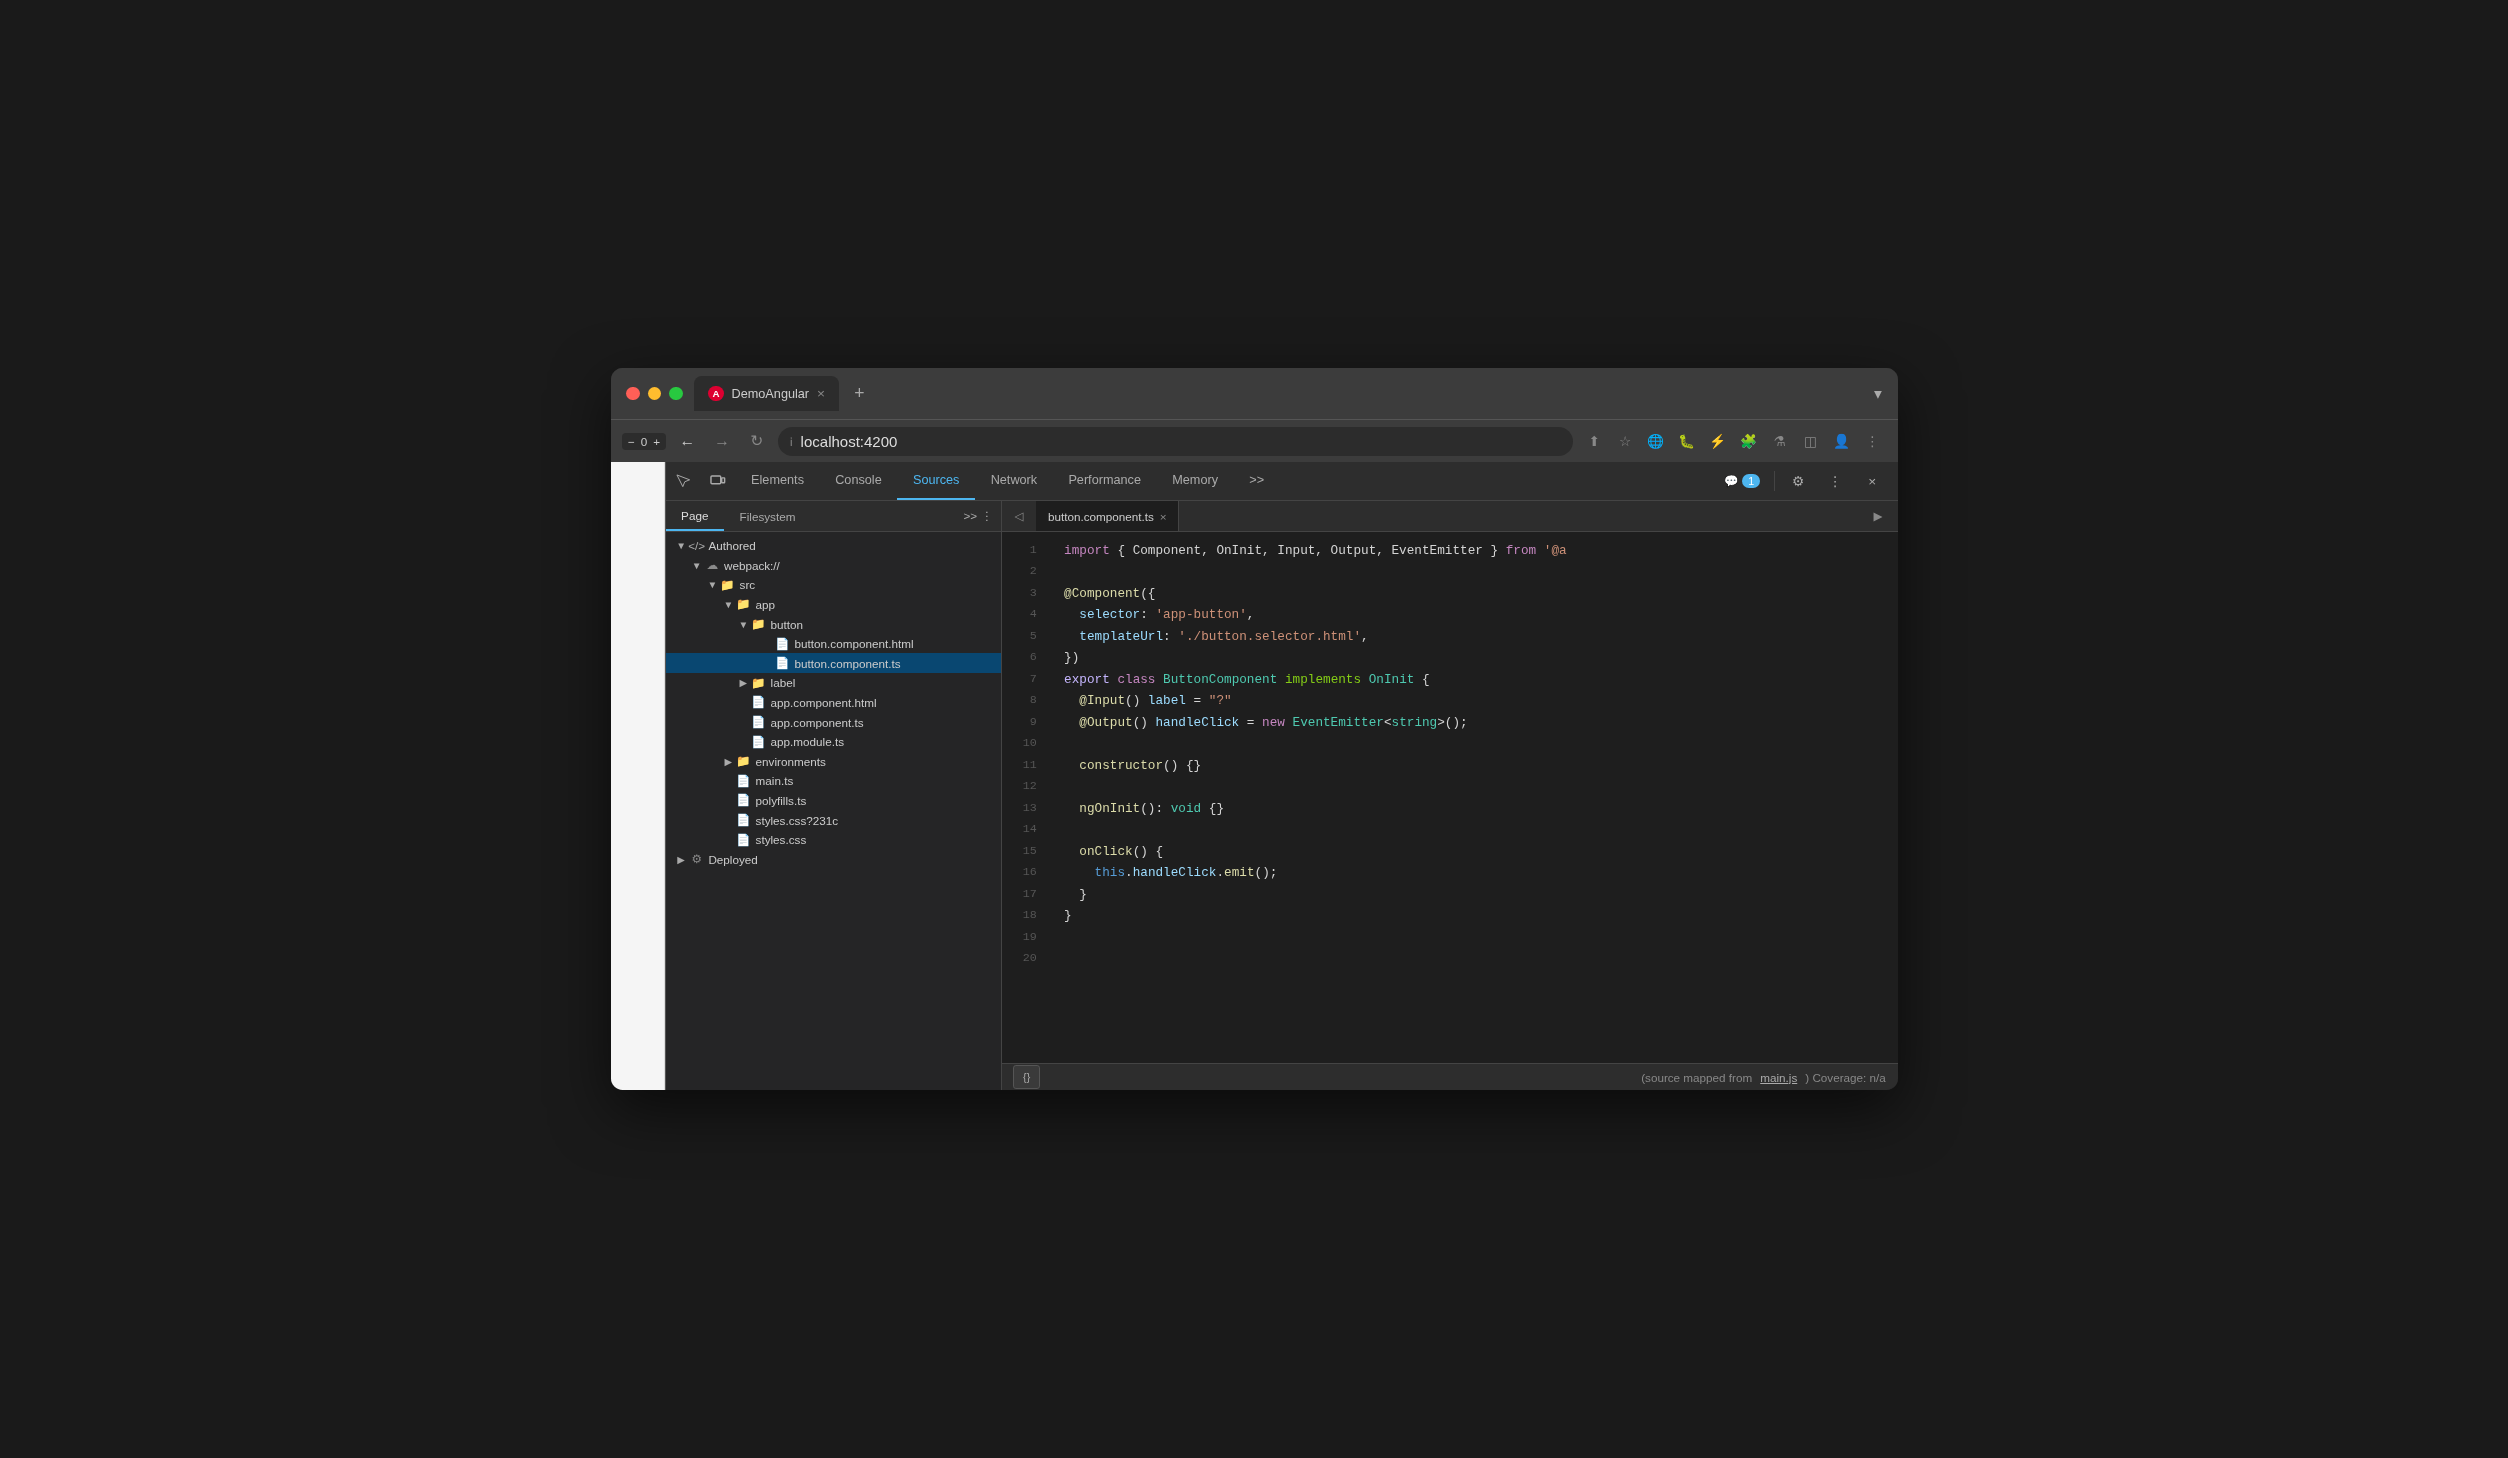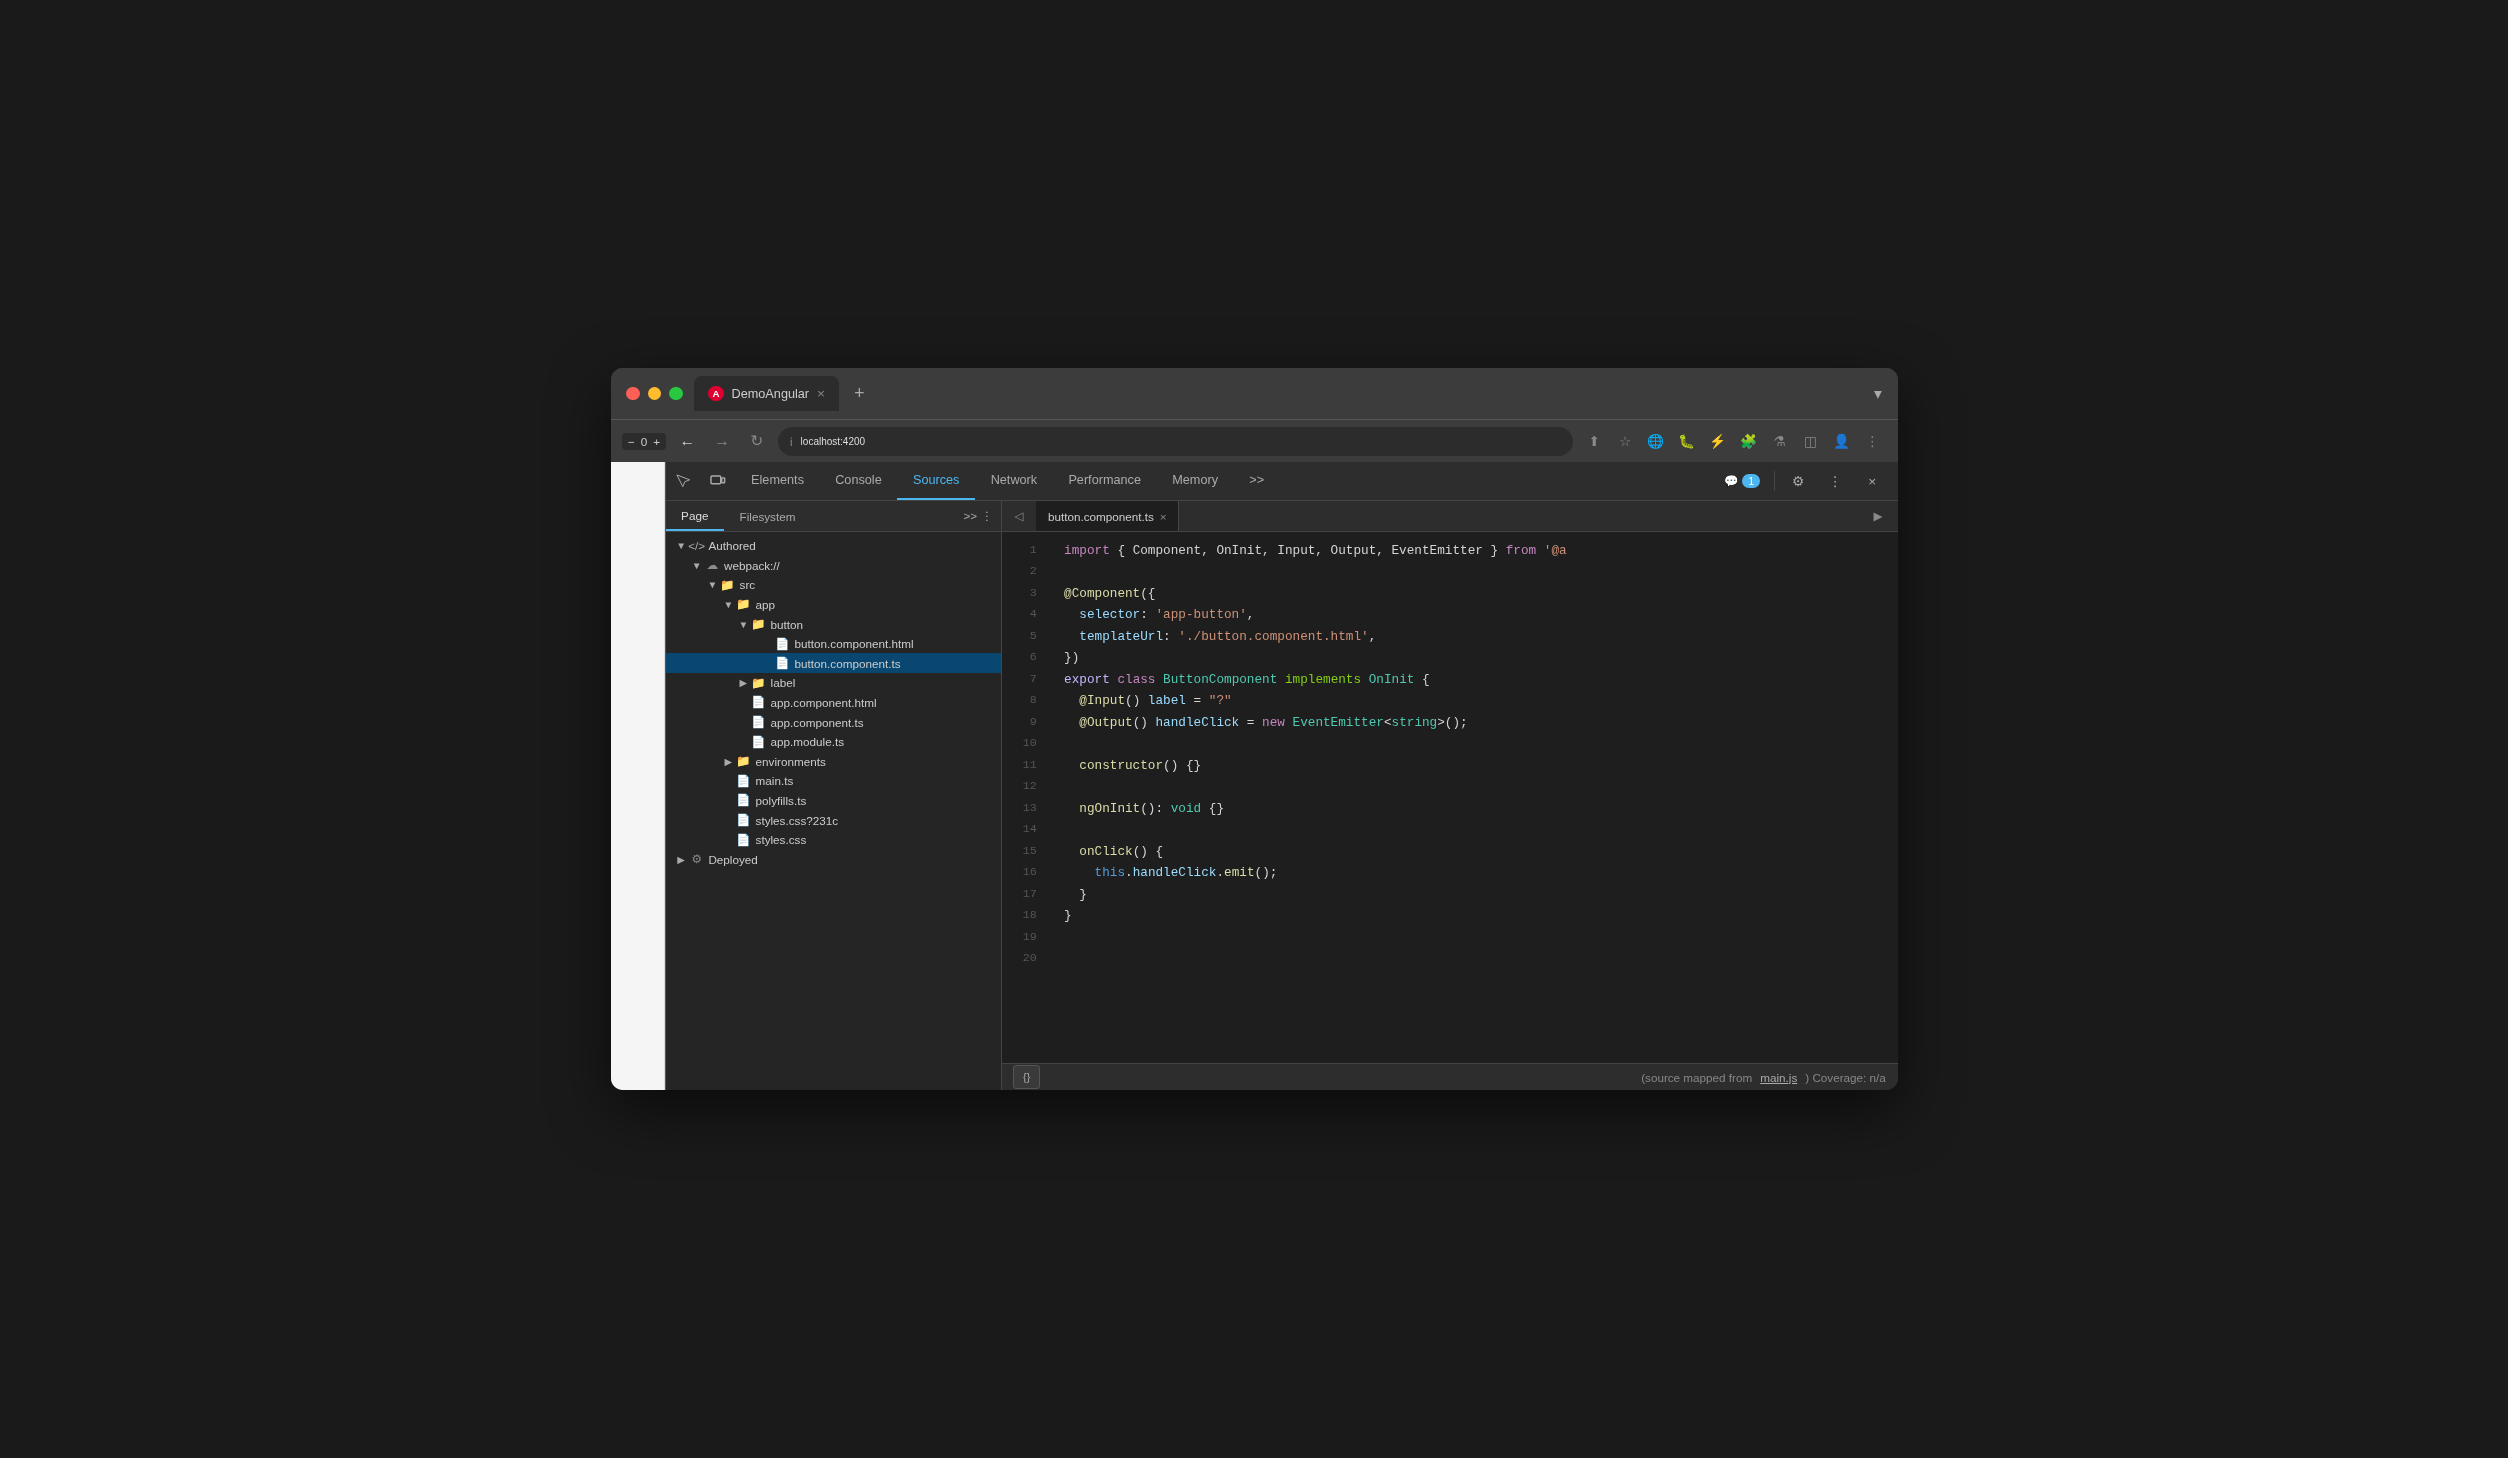--- a/index.html
+++ b/index.html
@@ -497,21 +497,21 @@
     <div class="zoom-controls">
       <span style="cursor:pointer">−</span>
       <span style="padding:0 3.9px">0</span>
       <span style="cursor:pointer">+</span>
     </div>
     <div class="nav-btn active">←</div>
     <div class="nav-btn">→</div>
     <div class="nav-btn">↻</div>
     <div class="address-bar">
       <span class="address-icon">ℹ</span>
-      <span style="font-size:10px;color:#ddd">localhost:4200</span>
+      <span style="font-size:15px;color:#ddd">localhost:4200</span>
     </div>
     <div class="nav-actions">
       <div class="nav-action-btn">⬆</div>
       <div class="nav-action-btn">☆</div>
       <div class="nav-action-btn">🌐</div>
       <div class="nav-action-btn">🐛</div>
       <div class="nav-action-btn">⚡</div>
       <div class="nav-action-btn">🧩</div>
       <div class="nav-action-btn">⚗</div>
       <div class="nav-action-btn">◫</div>
@@ -774,21 +774,21 @@
                 <span class="property">selector</span>
                 <span class="normal">: </span>
                 <span class="string">'app-button'</span>
                 <span class="normal">,</span>
               </div>
 
               <div class="code-line">
                 <span class="normal">  </span>
                 <span class="property">templateUrl</span>
                 <span class="normal">: </span>
-                <span class="string">'./button.component.html'</span>
+                <span class="string">'./button.selector.html'</span>
                 <span class="normal">,</span>
               </div>
 
 
               <div class="code-line">
                 <span class="normal">})</span>
               </div>
 
               <div class="code-line">
                 <span class="kw-export">export</span>

